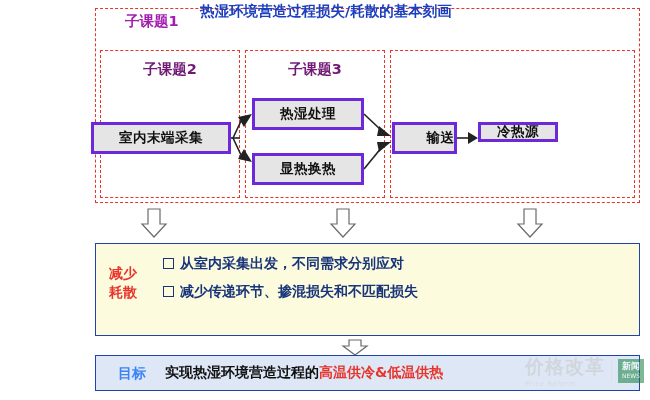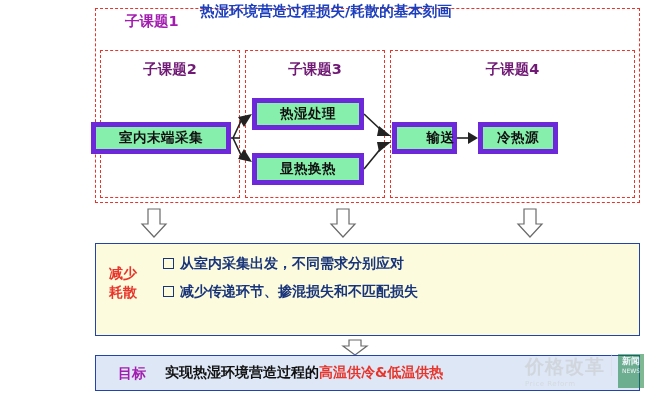--- a/index.html
+++ b/index.html
@@ -44,35 +44,35 @@
     color:#701a75;font-weight:bold;font-size:14.5px;
     text-align:center;white-space:nowrap;
   }
   .l2{left:100px;top:60px;width:140px;}
   .l3{left:245px;top:60px;width:140px;}
   .l4{left:390px;top:60px;width:245px;}
 
   
   .node{
     position:absolute;
-    background:#86efac;
-    border:5px solid #6d28d9;
+    background:#e5e5e5;
+    border:3px solid #6d28d9;
     box-sizing:border-box;
     display:flex;align-items:center;justify-content:center;
     color:#111111;
     font-weight:bold;
     font-size:13.5px;
     white-space:nowrap;
     letter-spacing:0.5px;
   }
   .n-indoor{left:91px;top:122px;width:140px;height:32px;}
   .n-rs{left:252px;top:98px;width:112px;height:32px;}
   .n-xr{left:252px;top:153px;width:112px;height:32px;}
   .n-ss{left:392px;top:122px;width:65px;height:32px;padding-left:32px;}
-  .n-lrs{left:478px;top:122px;width:80px;height:32px;}
+  .n-lrs{left:478px;top:122px;width:80px;height:20px;}
 
   
   svg.wires{position:absolute;left:0;top:0;width:650px;height:400px;}
 
   
   .mid-panel{
     position:absolute;
     left:95px;top:243px;width:545px;height:93px;
     background:#fcfbdd;
     border:1px solid #2244aa;
@@ -99,32 +99,32 @@
   .bot-panel{
     position:absolute;
     left:95px;top:355px;width:545px;height:36px;
     background:#dde7f6;
     border:1px solid #2244aa;
     box-sizing:border-box;
     display:flex;align-items:center;
   }
   .bot-label{
     position:absolute;left:103px;top:365px;width:58px;
-    text-align:center;color:#a21caf;font-weight:bold;font-size:14px;
+    text-align:center;color:#3b82f6;font-weight:bold;font-size:14px;
   }
   .bot-text{
     position:absolute;left:165px;top:364px;
     font-size:14px;font-weight:bold;color:#111111;white-space:nowrap;
   }
   .bot-text .hl{color:#e8342a;}
 
   
   .wm{
     position:absolute;right:6px;bottom:12px;
-    display:flex;gap:6px;
+    display:flex;align-items:center;gap:6px;
     opacity:0.55;
   }
   .wm-cn{
     font-size:19px;color:#c9c9c9;font-weight:bold;
     letter-spacing:1px;
   }
   .wm-sub{
     font-size:7px;color:#cfcfcf;letter-spacing:0.5px;
   }
   .wm-bar{width:1px;height:22px;background:#dcdcdc;}
@@ -143,21 +143,20 @@
   <div class="outer-dash"></div>
   <div class="t1-label">子课题1</div>
   <div class="t1-text">热湿环境营造过程损失/耗散的基本刻画</div>
 
   <div class="inner-dash d2"></div>
   <div class="inner-dash d3"></div>
   <div class="inner-dash d4"></div>
 
   <div class="sub-label l2">子课题2</div>
   <div class="sub-label l3">子课题3</div>
-  <div class="sub-label l4">子课题4</div>
 
   <svg class="wires">
 
     <g stroke="#222222" stroke-width="1.6" fill="none">
       <path d="M231,138 L240,138"></path>
       <path d="M240,138 L240,138"></path>
     </g>
 
     <polygon points="232,138 241,133 241,143" fill="#222222" opacity="0"></polygon>
     <g stroke="#222222" stroke-width="1.6" fill="none">

